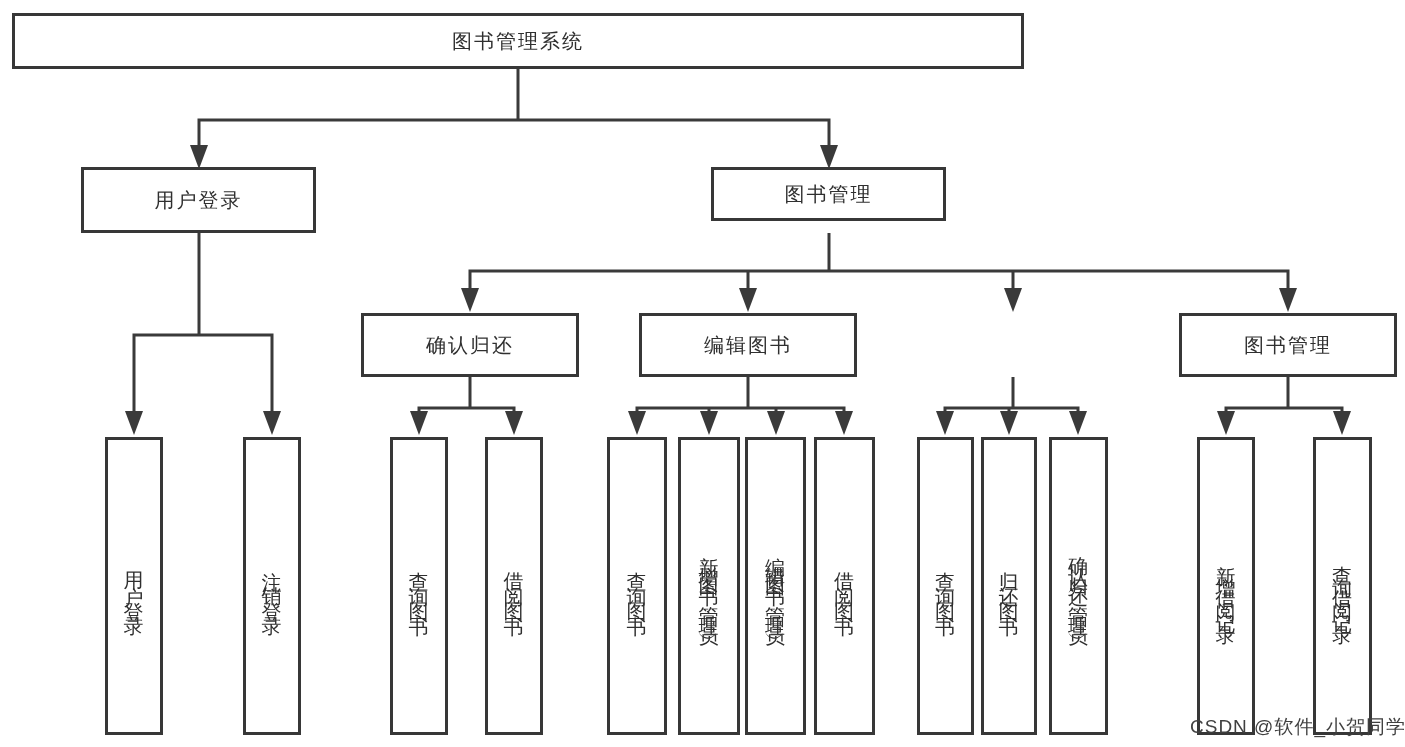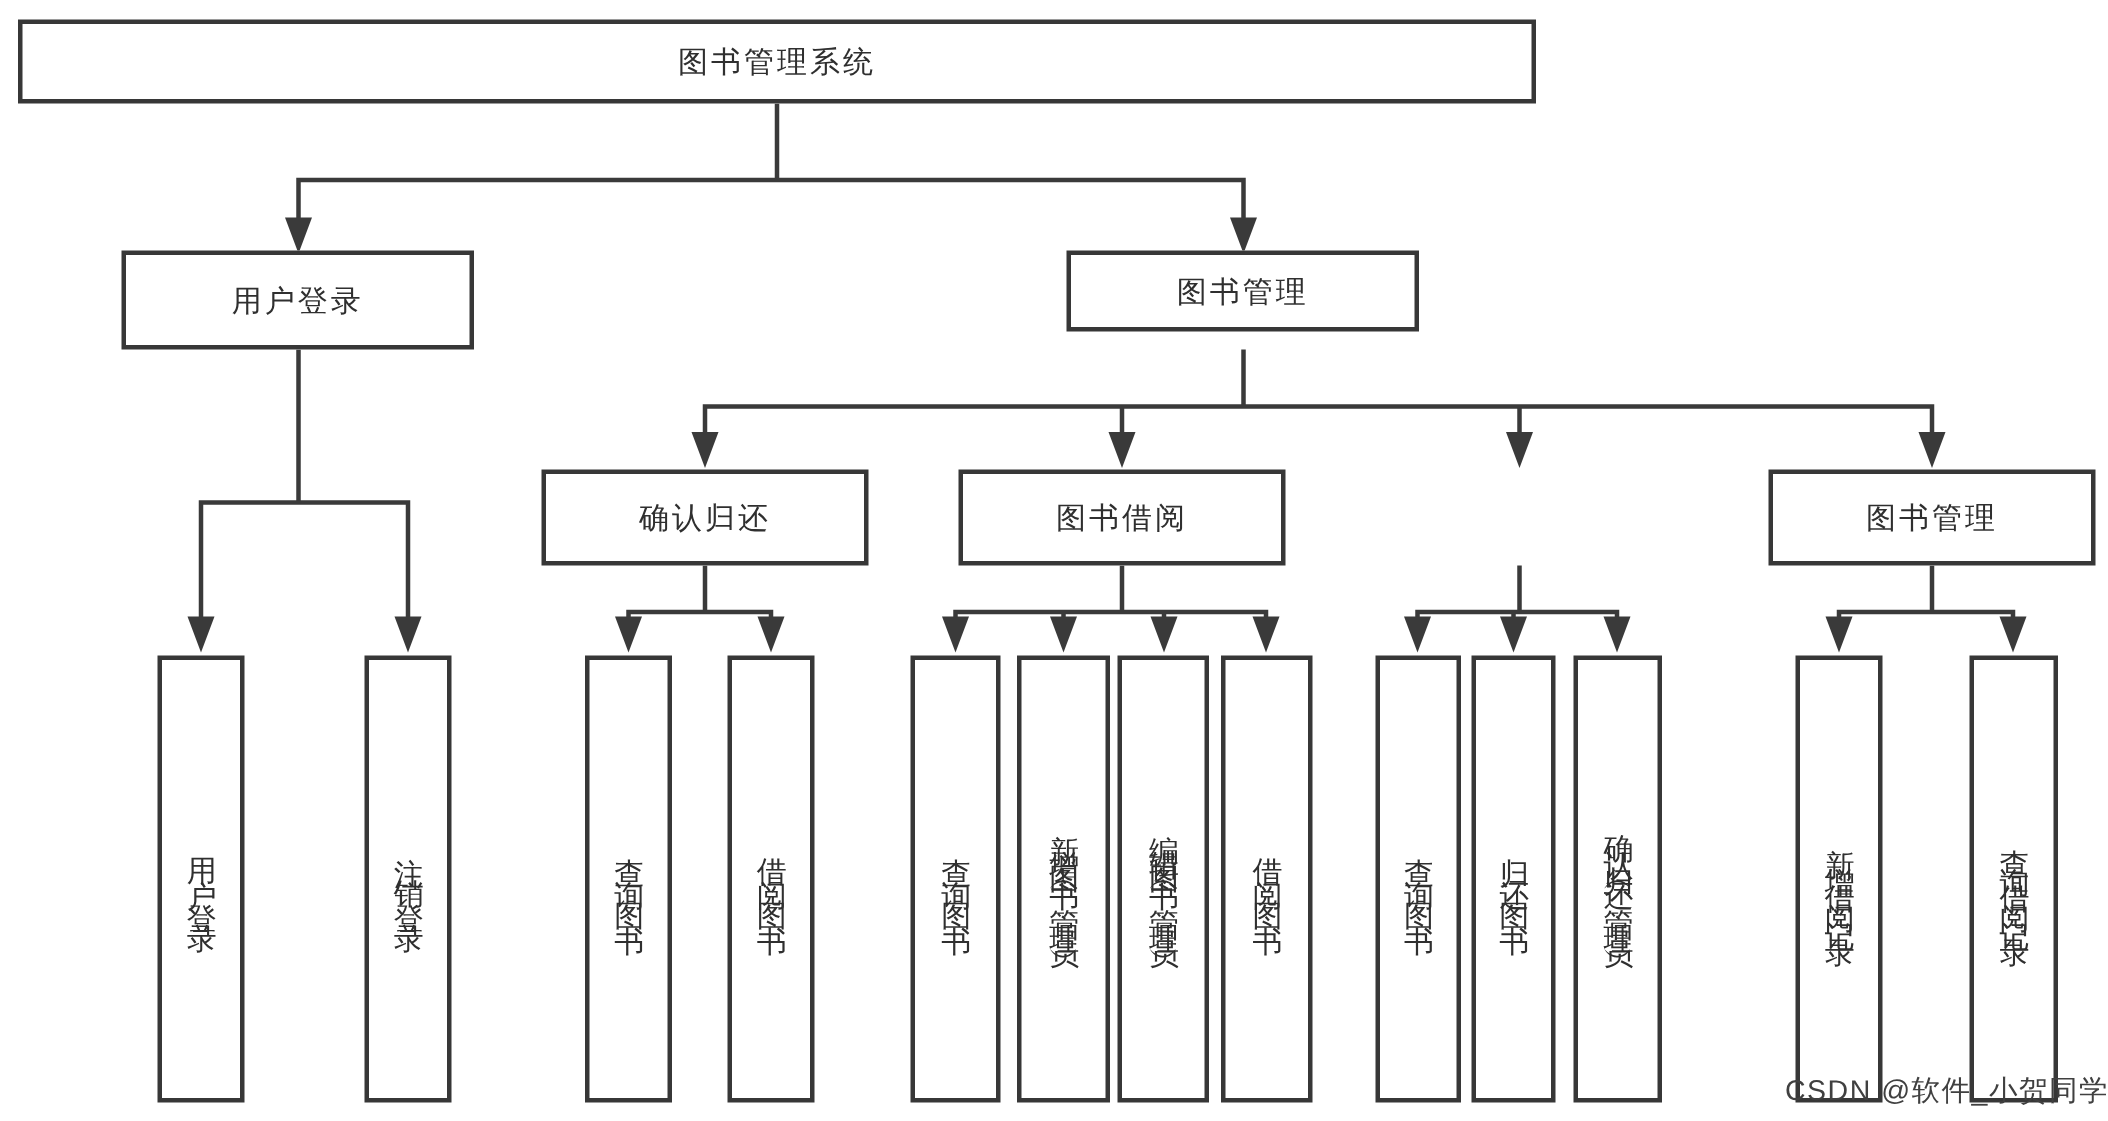--- a/index.html
+++ b/index.html
@@ -64,21 +64,21 @@
       <path d="M1333 411 h18 l-9 24 z"></path>
     </g>
   </svg>
 
   <div class="box h" style="left:12px;top:13px;width:1012px;height:56px">图书管理系统</div>
 
   <div class="box h" style="left:81px;top:167px;width:235px;height:66px">用户登录</div>
   <div class="box h" style="left:711px;top:167px;width:235px;height:54px">图书管理</div>
 
   <div class="box h" style="left:361px;top:313px;width:218px;height:64px">确认归还</div>
-  <div class="box h" style="left:639px;top:313px;width:218px;height:64px">图书借阅</div>
+  <div class="box h" style="left:639px;top:313px;width:218px;height:64px">编辑图书</div>
   <div class="box h" style="left:1179px;top:313px;width:218px;height:64px">图书管理</div>
 
   <div class="box v ls15" style="left:105px;top:437px;width:58px;height:298px">
     <span>用户登录</span>
     </div>
   <div class="box v ls15" style="left:243px;top:437px;width:58px;height:298px">
     <span>注销登录</span>
     </div>
 
   <div class="box v ls15" style="left:390px;top:437px;width:58px;height:298px">

